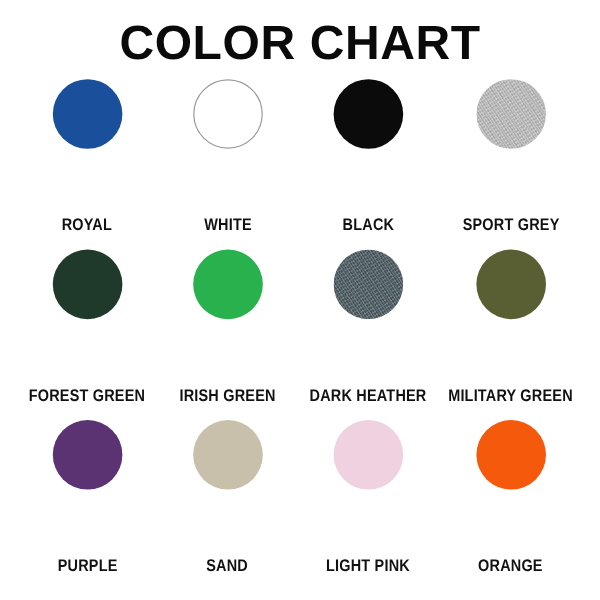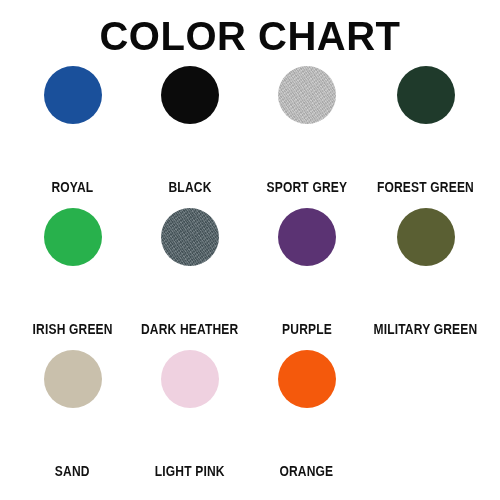--- a/index.html
+++ b/index.html
@@ -118,46 +118,50 @@
 <div id="chart-page">
 
   <div id="chart-title">COLOR CHART</div>
 
   <div id="swatch-grid">
       <div class="swatch-cell">
         <div class="swatch-dot" style="background-color: rgb(26, 80, 155);"></div>
         <div class="swatch-label">ROYAL</div>
       </div>
       <div class="swatch-cell">
+        <div class="swatch-dot has-outline" style="background-color: rgb(255, 255, 255);"></div>
+        <div class="swatch-label">WHITE</div>
+      </div>
+      <div class="swatch-cell">
         <div class="swatch-dot" style="background-color: rgb(11, 11, 11);"></div>
         <div class="swatch-label">BLACK</div>
       </div>
       <div class="swatch-cell">
         <div class="swatch-dot heathered" style="background-color: rgb(191, 191, 191);"></div>
         <div class="swatch-label">SPORT GREY</div>
       </div>
       <div class="swatch-cell">
         <div class="swatch-dot" style="background-color: rgb(31, 58, 43);"></div>
         <div class="swatch-label">FOREST GREEN</div>
       </div>
       <div class="swatch-cell">
         <div class="swatch-dot" style="background-color: rgb(40, 177, 76);"></div>
         <div class="swatch-label">IRISH GREEN</div>
       </div>
       <div class="swatch-cell">
         <div class="swatch-dot heathered" style="background-color: rgb(77, 92, 98);"></div>
         <div class="swatch-label">DARK HEATHER</div>
       </div>
       <div class="swatch-cell">
+        <div class="swatch-dot" style="background-color: rgb(90, 95, 51);"></div>
+        <div class="swatch-label">MILITARY GREEN</div>
+      </div>
+      <div class="swatch-cell">
         <div class="swatch-dot" style="background-color: rgb(91, 51, 115);"></div>
         <div class="swatch-label">PURPLE</div>
-      </div>
-      <div class="swatch-cell">
-        <div class="swatch-dot" style="background-color: rgb(90, 95, 51);"></div>
-        <div class="swatch-label">MILITARY GREEN</div>
       </div>
       <div class="swatch-cell">
         <div class="swatch-dot" style="background-color: rgb(201, 192, 172);"></div>
         <div class="swatch-label">SAND</div>
       </div>
       <div class="swatch-cell">
         <div class="swatch-dot" style="background-color: rgb(239, 209, 224);"></div>
         <div class="swatch-label">LIGHT PINK</div>
       </div>
       <div class="swatch-cell">

